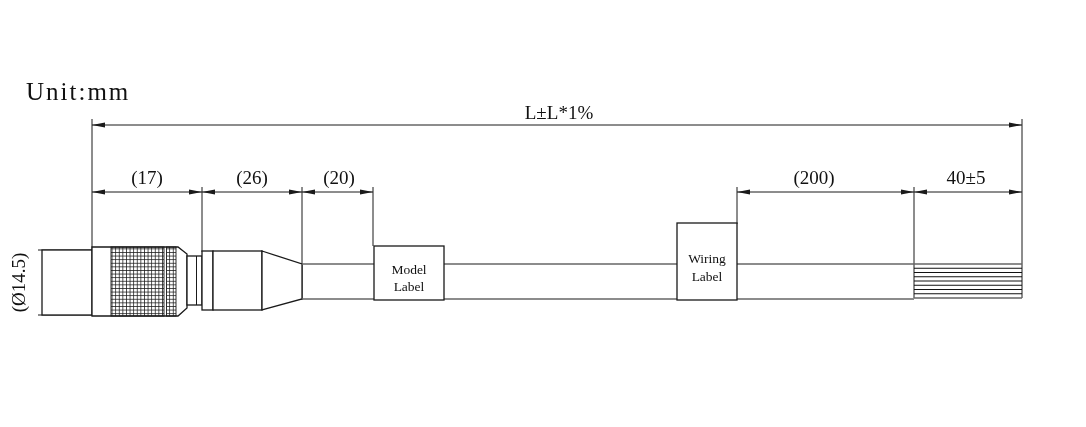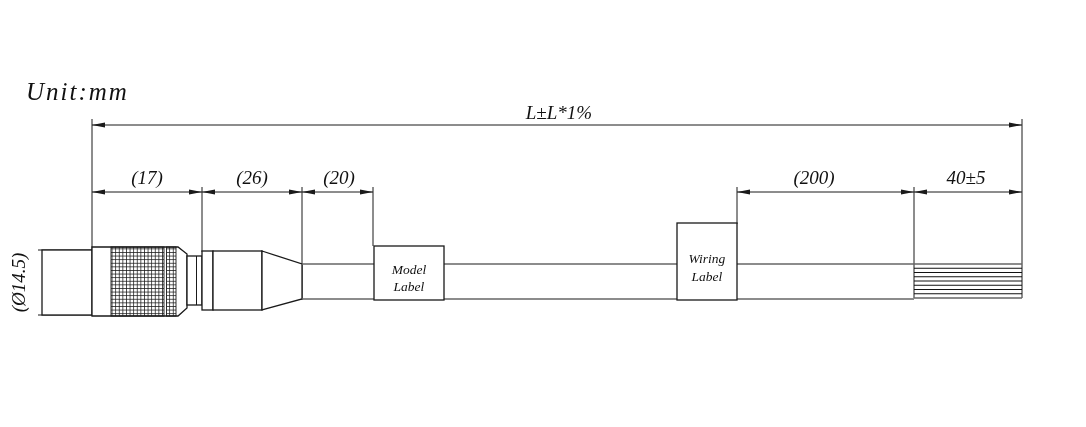--- a/index.html
+++ b/index.html
@@ -7,21 +7,20 @@
     padding: 0;
     background: #ffffff;
   }
   .stage {
     position: relative;
     width: 1086px;
     height: 395px;
     background: #ffffff;
     overflow: hidden;
     font-family: "Liberation Serif", serif;
-    font-style: italic;
   }
   svg { display: block; }
   text {
     fill: #111111;
     font-family: "Liberation Serif", serif;
   }
   .dim-text   { font-size: 19px; }
   .unit-text  { font-size: 25px; letter-spacing: 2px; }
   .box-text   { font-size: 13.5px; }
   .thin       { stroke-width: 1; }

